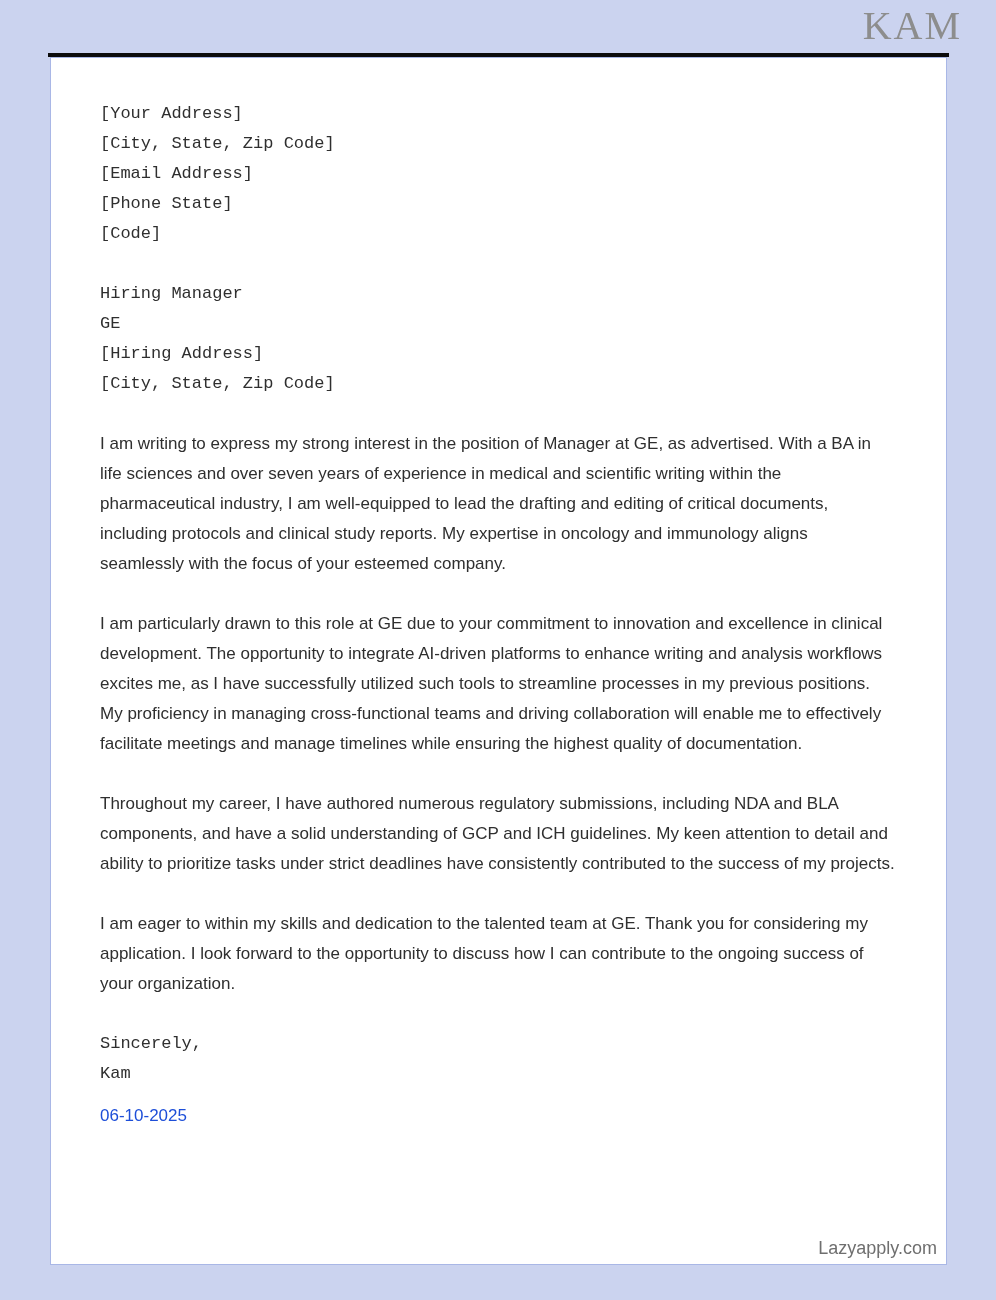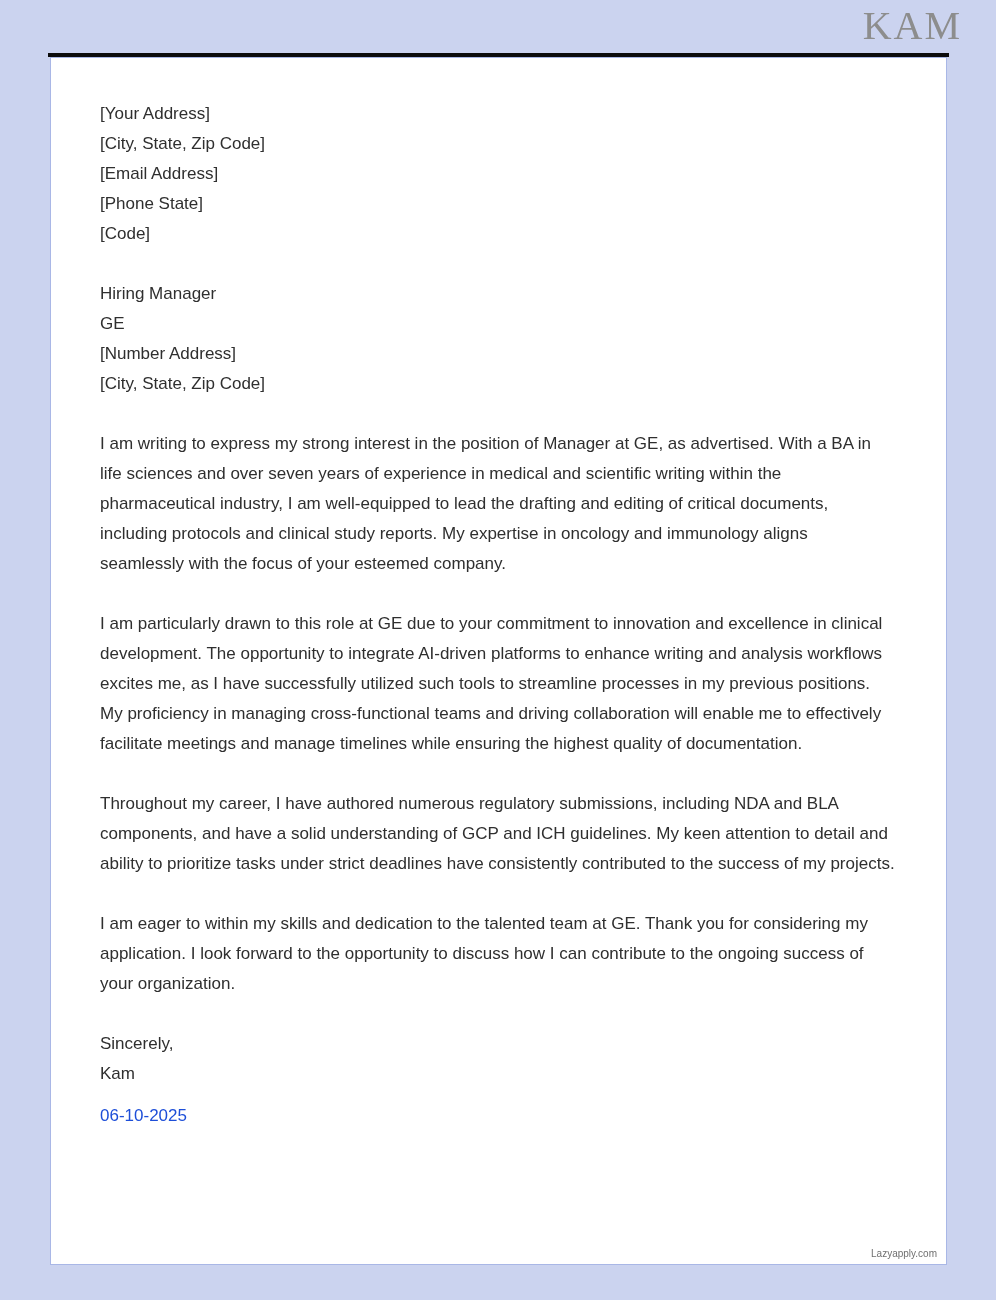--- a/index.html
+++ b/index.html
@@ -47,31 +47,31 @@
   .content {
     position: absolute;
     top: 0; left: 0; right: 0; bottom: 0;
     padding: 41px 50px 0 49px;
     color: #2f2f2f;
     font-size: 17px;
     line-height: 30px;
   }
   .block { margin: 30px 0 0 0; }
   .block.first { margin-top: 0; }
-  .line { white-space: pre; }
+  .line { white-space: pre; font-family: Liberation Mono, monospace; }
   p.para { margin: 30px 0 0 0; }
   .date-line {
     margin-top: 12px;
     color: #1d4ed8;
   }
   .footer-brand {
     position: absolute;
     right: 9px;
     bottom: 5px;
-    font-size: 10px;
+    font-size: 18px;
     color: #6f6f6f;
   }
 </style>
 </head>
 <body>
 
 <div class="canvas">
 
   <div class="brand-logo">KAM</div>
 
@@ -84,21 +84,21 @@
         <div class="line">[Your Address]</div>
         <div class="line">[City, State, Zip Code]</div>
         <div class="line">[Email Address]</div>
         <div class="line">[Phone State]</div>
         <div class="line">[Code]</div>
       </div>
 
       <div class="block">
         <div class="line">Hiring Manager</div>
         <div class="line">GE</div>
-        <div class="line">[Number Address]</div>
+        <div class="line">[Hiring Address]</div>
         <div class="line">[City, State, Zip Code]</div>
       </div>
 
 
       <p class="para">I am writing to express my strong interest in the position of Manager at GE, as advertised. With a BA in life sciences and over seven years of experience in medical and scientific writing within the pharmaceutical industry, I am well-equipped to lead the drafting and editing of critical documents, including protocols and clinical study reports. My expertise in oncology and immunology aligns seamlessly with the focus of your esteemed company.</p>
       <p class="para">I am particularly drawn to this role at GE due to your commitment to innovation and excellence in clinical development. The opportunity to integrate AI-driven platforms to enhance writing and analysis workflows excites me, as I have successfully utilized such tools to streamline processes in my previous positions. My proficiency in managing cross-functional teams and driving collaboration will enable me to effectively facilitate meetings and manage timelines while ensuring the highest quality of documentation.</p>
       <p class="para">Throughout my career, I have authored numerous regulatory submissions, including NDA and BLA components, and have a solid understanding of GCP and ICH guidelines. My keen attention to detail and ability to prioritize tasks under strict deadlines have consistently contributed to the success of my projects.</p>
       <p class="para">I am eager to within my skills and dedication to the talented team at GE. Thank you for considering my application. I look forward to the opportunity to discuss how I can contribute to the ongoing success of your organization.</p>
 
       <div class="block">

